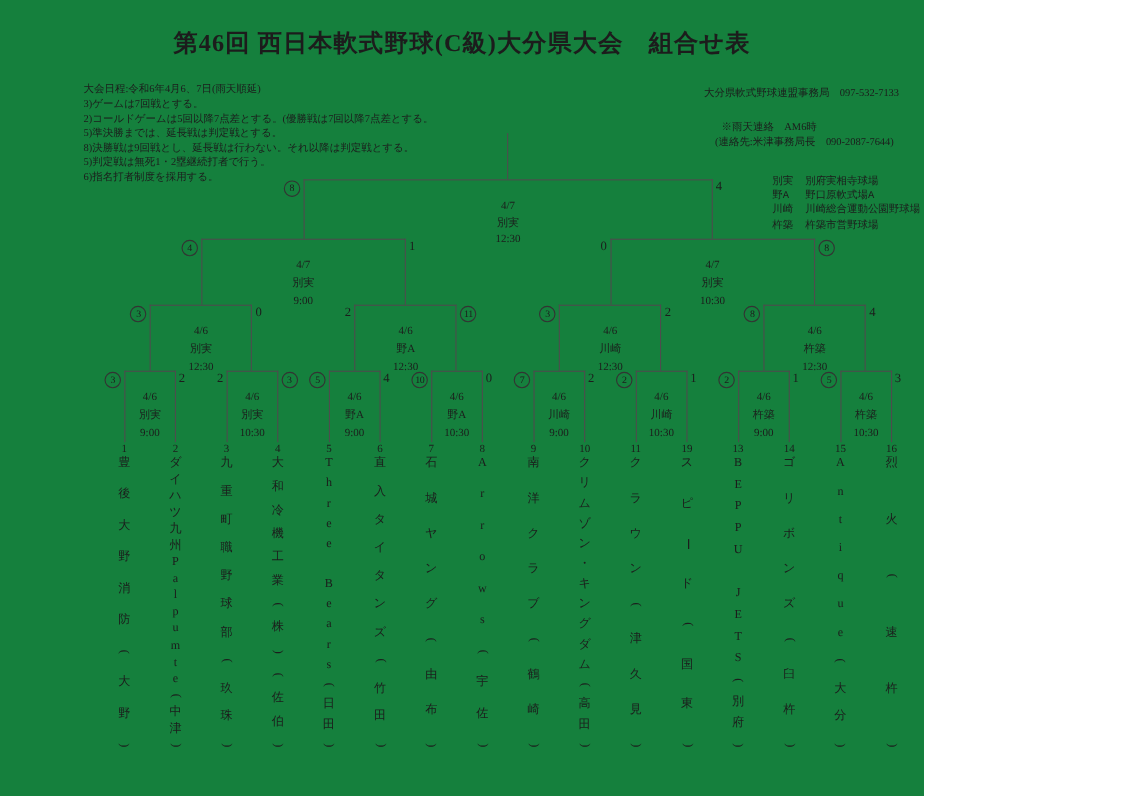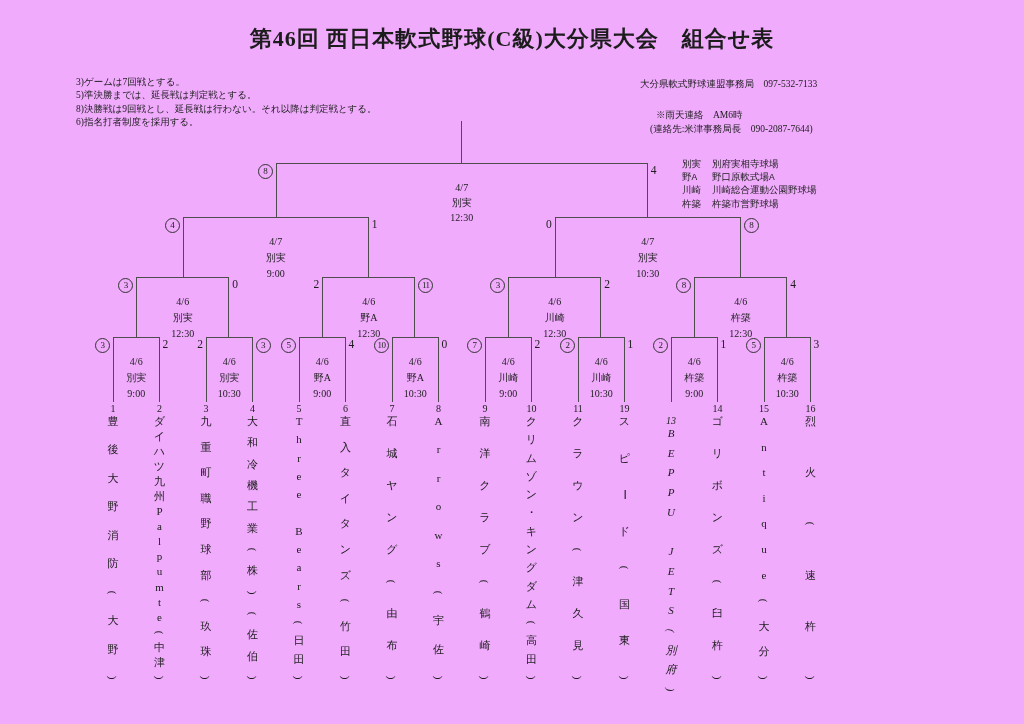--- a/index.html
+++ b/index.html
@@ -1,22 +1,22 @@
 <!DOCTYPE html>
 <html><head>
 <meta charset="utf-8">
 <style>
   html,body{margin:0;padding:0;background:#fff;}
-  .page{position:relative;width:1024px;height:724px;background:#f0abfc;overflow:hidden;
+  .page{position:relative;width:840px;height:724px;background:#15803d;overflow:hidden;
         font-family:"Liberation Serif","DejaVu Serif",serif;color:#1c1c1c;}
   .title{position:absolute;top:24px;left:0;width:100%;text-align:center;
          font-size:22px;font-weight:bold;letter-spacing:1px;}
   .notes{position:absolute;left:76px;top:76px;font-size:9.5px;line-height:13.3px;white-space:nowrap;}
   .hdr{position:absolute;font-size:9.5px;white-space:nowrap;}
-  .venues{position:absolute;left:682px;top:158px;font-size:9.5px;line-height:13.2px;font-family:Liberation Mono, monospace;}
+  .venues{position:absolute;left:702px;top:158px;font-size:9.5px;line-height:13.2px;font-family:Liberation Mono, monospace;}
   .venues .vline span.abbr{display:inline-block;width:30px;}
   .champion{position:absolute;left:378px;top:101px;font-size:14px;font-weight:bold;
             border-bottom:1.5px solid #222;padding-bottom:1px;white-space:nowrap;}
   .champ-line{position:absolute;width:1px;background:#4d4d4d;}
   .box{position:absolute;border:1px solid #4d4d4d;border-bottom:none;box-sizing:border-box;}
   .minfo{position:absolute;left:0;top:16px;width:100%;text-align:center;
          font-size:10px;line-height:16px;white-space:nowrap;}
   .minfo.tight{line-height:15px;}
   .score{position:absolute;font-size:11.5px;width:23px;}
   .score.l{text-align:right;}
@@ -30,23 +30,26 @@
   .team-chars span{display:block;line-height:11px;height:11px;}
   .team-chars span.rot{transform:rotate(90deg);}
 </style>
 </head>
 <body>
 
 <div class="page">
   <div class="title">第46回 西日本軟式野球(C級)大分県大会　組合せ表</div>
 
   <div class="notes">
+    <div>大会日程:令和6年4月6、7日(雨天順延)</div>
     <div>3)ゲームは7回戦とする。</div>
+    <div>2)コールドゲームは5回以降7点差とする。(優勝戦は7回以降7点差とする。</div>
     <div>5)準決勝までは、延長戦は判定戦とする。</div>
     <div>8)決勝戦は9回戦とし、延長戦は行わない。それ以降は判定戦とする。</div>
+    <div>5)判定戦は無死1・2塁継続打者で行う。</div>
     <div>6)指名打者制度を採用する。</div>
   </div>
 
   <div class="hdr" style="left:640px;top:78px;">大分県軟式野球連盟事務局　097-532-7133</div>
   <div class="hdr" style="left:656px;top:109px;">※雨天連絡　AM6時</div>
   <div class="hdr" style="left:650px;top:123px;">(連絡先:米津事務局長　090-2087-7644)</div>
   <div class="venues" id="venues">
       <div class="vline"><span class="abbr">別実</span><span>別府実相寺球場</span></div>
       <div class="vline"><span class="abbr">野A</span><span>野口原軟式場A</span></div>
       <div class="vline"><span class="abbr">川崎</span><span>川崎総合運動公園野球場</span></div>
@@ -384,21 +387,21 @@
           <span>ス</span>
           <span>ピ</span>
           <span class="rot">ー</span>
           <span>ド</span>
           <span class="rot">(</span>
           <span>国</span>
           <span>東</span>
           <span class="rot">)</span>
         </div>
       </div>
-      <div class="team" style="left: 662px; top: 414px; font-style: italic;">
+      <div class="team" style="left: 662px; top: 402px;">
         <div class="team-num">13</div>
         <div class="team-chars">
           <span>B</span>
           <span>E</span>
           <span>P</span>
           <span>P</span>
           <span>U</span>
           <span> </span>
           <span>J</span>
           <span>E</span>

